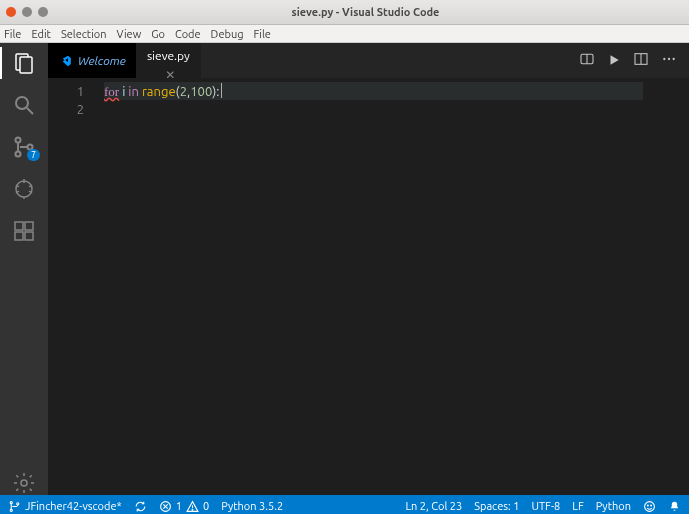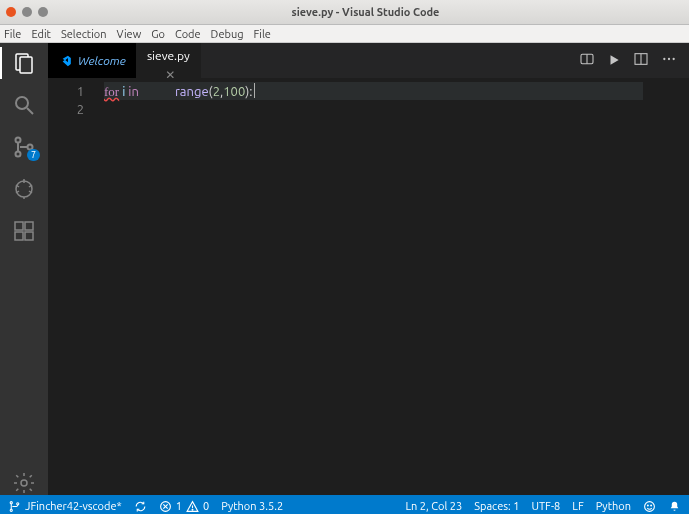--- a/index.html
+++ b/index.html
@@ -42,21 +42,21 @@
 .codelines { flex: 1; padding: 4px 0 0 8px; color: #d4d4d4; position: relative; }
 .codeline { white-space: pre; height: 18px; }
 .codeline.current { background: #2a2d2e; }
 .tok-var { color: #9cdcfe; }
 .tok-op { color: #d4d4d4; }
 .tok-punc { color: #d4d4d4; }
 .tok-const { color: #569cd6; }
 .tok-num { color: #b5cea8; }
 .tok-kw { color: #c586c0; }
 .tok-kw-sq { text-decoration: wavy underline #f14c4c; text-decoration-skip-ink: none; font-family: Liberation Serif, serif; }
-.tok-fn { color: #c4b5fd; margin-left: 33px; }
+.tok-fn { color: #eab308; }
 .cursor { display: inline-block; width: 1px; height: 15px; background: #aeafad; vertical-align: text-bottom; margin-left: 1px; }
 .minimap { width: 46px; background: #1e1e1e; }
 
 .statusbar { height: 22px; background: #007acc; color: #fff; display: flex; align-items: center; font-size: 11px; padding: 0 8px; gap: 12px; }
 .statusbar .sbitem { display: flex; align-items: center; gap: 4px; cursor: pointer; }
 .statusbar .sb-spacer { flex: 1; }
 .statusbar svg { width: 13px; height: 13px; }
 </style>
 </head>
 <body>

